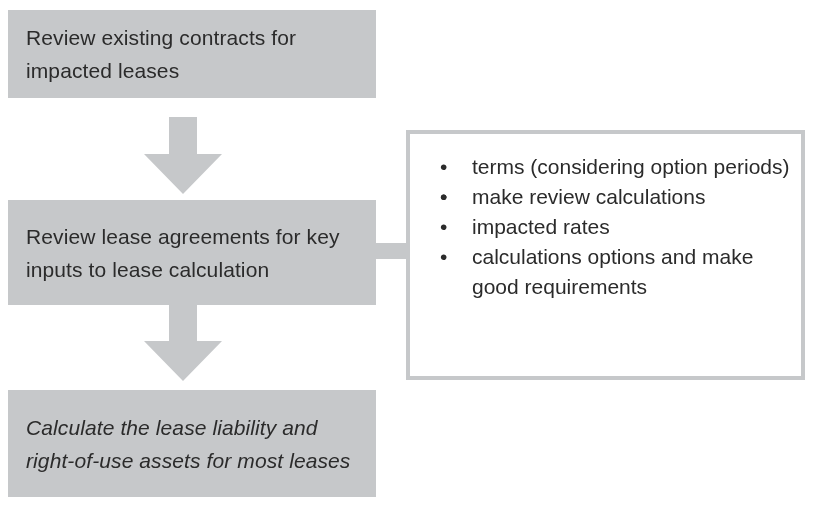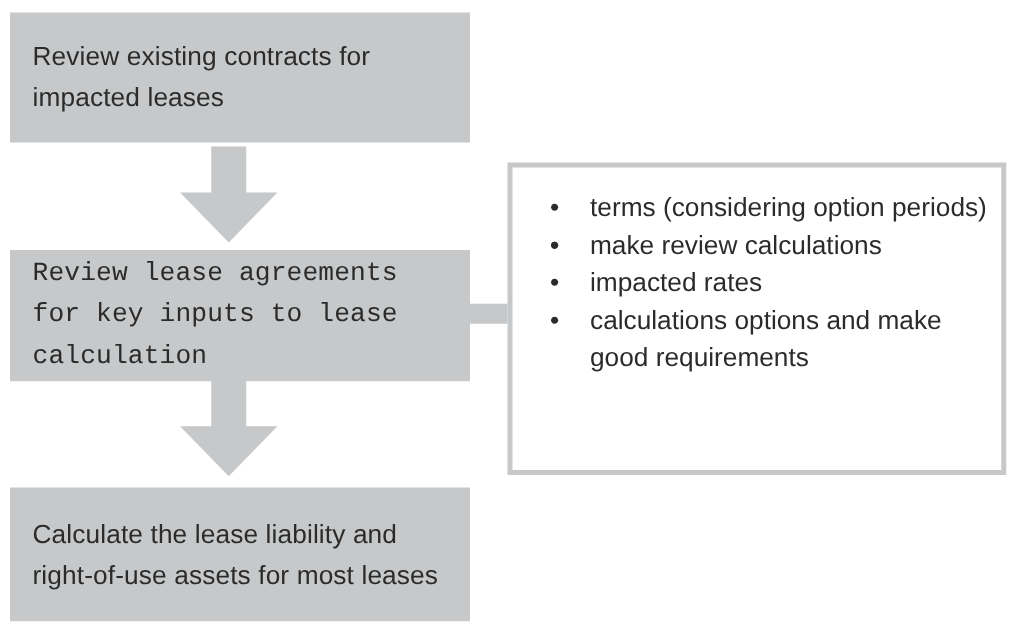--- a/index.html
+++ b/index.html
@@ -31,23 +31,23 @@
     font-size: 21px;
     line-height: 33px;
     color: #2b2b2b;
     letter-spacing: 0.1px;
     padding-left: 18px;
     padding-right: 10px;
     white-space: pre-line;
     font-weight: 400;
   }
 
-  #box-1 { left: 8px;  top: 10px;  width: 368px; height: 104px; }
-  #box-2 { left: 8px;  top: 200px; width: 368px; height: 105px; font-family: Liberation Mono, monospace; }
-  #box-3 { left: 8px;  top: 390px; width: 368px; height: 107px; }
+  #box-1 { left: 8px;  top: 10px;  width: 368px; height: 88px; }
+  #box-2 { left: 8px;  top: 200px; width: 368px; height: 105px; }
+  #box-3 { left: 8px;  top: 390px; width: 368px; height: 107px; font-style: italic; }
 
   
   .down-arrow {
     position: absolute;
     left: 144px;
     width: 78px;
     height: 77px;
   }
   #arrow-1 { top: 117px; }
   #arrow-2 { top: 304px; }

